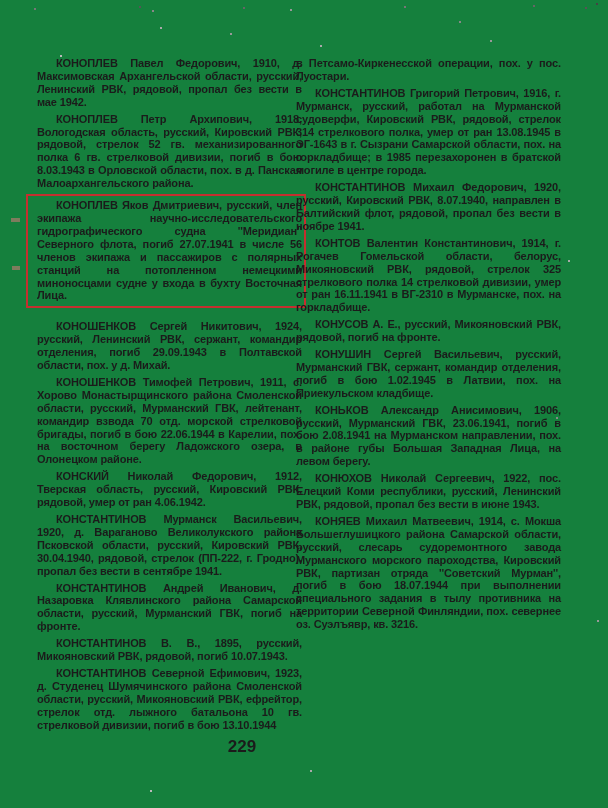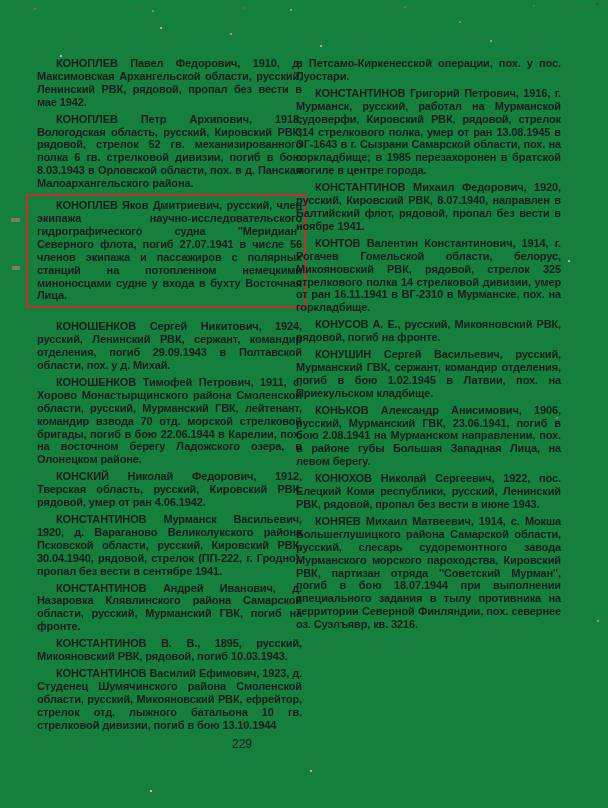--- a/index.html
+++ b/index.html
@@ -34,22 +34,22 @@
     border: 2px solid var(--accent, #c52f2f);
     padding: 3px 2px 4px 9px;
     margin: 2px -4px 12px -11px;
   }
   .page-number {
     position: absolute;
     top: 737px;
     left: 0;
     width: 484px;
     text-align: center;
-    font-weight: 400;
-    font-size: 12px;
+    font-weight: 700;
+    font-size: 17px;
     color: #1b1b1b;
   }
   
   .noise {
     position: absolute;
     top: 0; left: 0;
     width: 2px; height: 2px;
     background: transparent;
     box-shadow:
       34px 8px 0 #777, 139px 6px 0 #555, 152px 10px 0 #888, 243px 7px 0 #666,
@@ -84,23 +84,23 @@
   <p class="entry"><span class="entry-name">КОНОШЕНКОВ Сергей Никитович,</span><span class="entry-sep"> </span><span class="entry-text">1924, русский, Ленинский РВК, сержант, командир отделения, погиб 29.09.1943 в Полтавской области, пох. у д. Михай.</span></p>
 
   <p class="entry"><span class="entry-name">КОНОШЕНКОВ Тимофей Петрович,</span><span class="entry-sep"> </span><span class="entry-text">1911, с. Хорово Монастырщинского района Смоленской области, русский, Мурманский ГВК, лейтенант, командир взвода 70 отд. морской стрелковой бригады, погиб в бою 22.06.1944 в Карелии, пох. на восточном берегу Ладожского озера, в Олонецком районе.</span></p>
 
   <p class="entry"><span class="entry-name">КОНСКИЙ Николай Федорович,</span><span class="entry-sep"> </span><span class="entry-text">1912, Тверская область, русский, Кировский РВК, рядовой, умер от ран 4.06.1942.</span></p>
 
   <p class="entry"><span class="entry-name">КОНСТАНТИНОВ Мурманск Васильевич,</span><span class="entry-sep"> </span><span class="entry-text">1920, д. Вараганово Великолукского района Псковской области, русский, Кировский РВК, 30.04.1940, рядовой, стрелок (ПП-222, г. Гродно), пропал без вести в сентябре 1941.</span></p>
 
   <p class="entry"><span class="entry-name">КОНСТАНТИНОВ Андрей Иванович,</span><span class="entry-sep"> </span><span class="entry-text">д. Назаровка Клявлинского района Самарской области, русский, Мурманский ГВК, погиб на фронте.</span></p>
 
-  <p class="entry"><span class="entry-name">КОНСТАНТИНОВ В. В.,</span><span class="entry-sep"> </span><span class="entry-text">1895, русский, Микояновский РВК, рядовой, погиб 10.03.1943.</span></p>
+  <p class="entry"><span class="entry-name">КОНСТАНТИНОВ В. В.,</span><span class="entry-sep"> </span><span class="entry-text">1895, русский, Микояновский РВК, рядовой, погиб 10.07.1943.</span></p>
 
-  <p class="entry"><span class="entry-name">КОНСТАНТИНОВ Василий Ефимович,</span><span class="entry-sep"> </span><span class="entry-text">1923, д. Студенец Шумячинского района Смоленской области, русский, Микояновский РВК, ефрейтор, стрелок отд. лыжного батальона 10 гв. стрелковой дивизии, погиб в бою 13.10.1944</span></p>
+  <p class="entry"><span class="entry-name">КОНСТАНТИНОВ Северной Ефимович,</span><span class="entry-sep"> </span><span class="entry-text">1923, д. Студенец Шумячинского района Смоленской области, русский, Микояновский РВК, ефрейтор, стрелок отд. лыжного батальона 10 гв. стрелковой дивизии, погиб в бою 13.10.1944</span></p>
 </div>
   <div class="column" id="right-column">
   <p class="entry continuation"><span class="entry-text">в Петсамо-Киркенесской операции, пох. у пос. Луостари.</span></p>
 
   <p class="entry"><span class="entry-name">КОНСТАНТИНОВ Григорий Петрович,</span><span class="entry-sep"> </span><span class="entry-text">1916, г. Мурманск, русский, работал на Мурманской судоверфи, Кировский РВК, рядовой, стрелок 314 стрелкового полка, умер от ран 13.08.1945 в ЭГ-1643 в г. Сызрани Самарской области, пох. на горкладбище; в 1985 перезахоронен в братской могиле в центре города.</span></p>
 
   <p class="entry"><span class="entry-name">КОНСТАНТИНОВ Михаил Федорович,</span><span class="entry-sep"> </span><span class="entry-text">1920, русский, Кировский РВК, 8.07.1940, направлен в Балтийский флот, рядовой, пропал без вести в ноябре 1941.</span></p>
 
   <p class="entry"><span class="entry-name">КОНТОВ Валентин Константинович,</span><span class="entry-sep"> </span><span class="entry-text">1914, г. Рогачев Гомельской области, белорус, Микояновский РВК, рядовой, стрелок 325 стрелкового полка 14 стрелковой дивизии, умер от ран 16.11.1941 в ВГ-2310 в Мурманске, пох. на горкладбище.</span></p>
 

